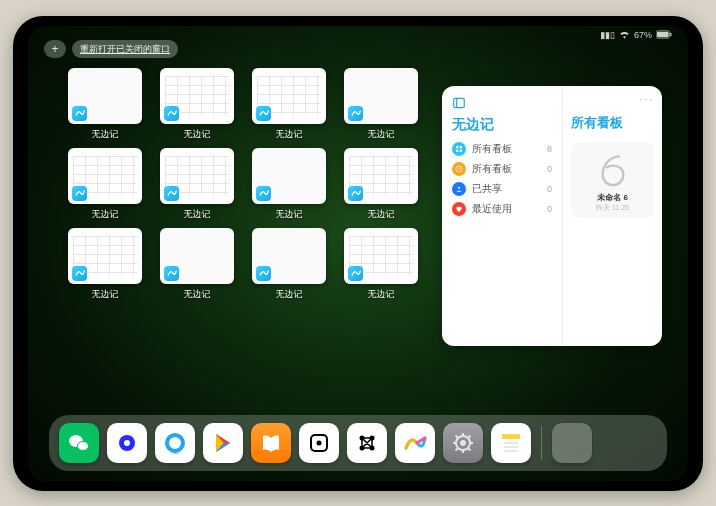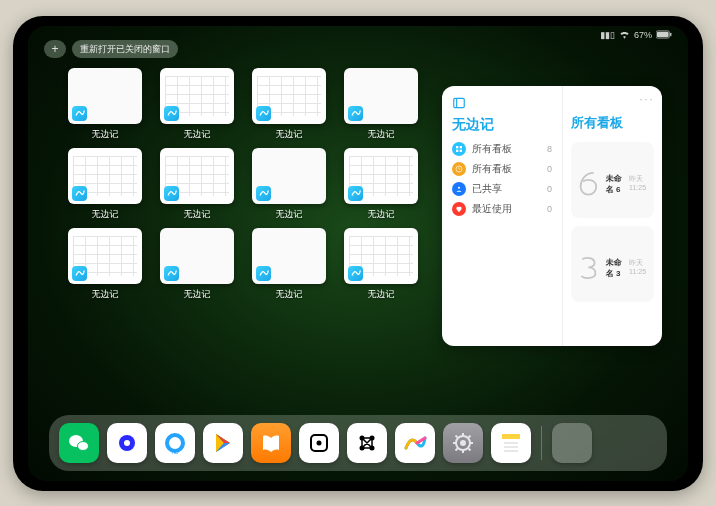--- a/index.html
+++ b/index.html
@@ -37,21 +37,21 @@
   .plus-btn {
     width: 22px; height: 18px;
     background: rgba(130,150,130,.5);
     border-radius: 9px;
     color: #ddd; font-size: 12px; line-height: 18px; text-align: center;
   }
   .reopen-btn {
     height: 18px; padding: 0 8px;
     background: rgba(130,150,130,.55);
     border-radius: 9px;
-    color: #eee; font-size: 9px; line-height: 18px;
+    color: #eee; font-size: 9px; line-height: 18px; text-decoration: underline;
   }
   .app-grid {
     position: absolute; top: 42px; left: 38px;
     width: 370px;
     display: grid;
     grid-template-columns: repeat(4, 78px);
     grid-auto-rows: 78px;
     gap: 2px 14px;
   }
   .app-window {
@@ -133,21 +133,21 @@
     color:#bbb; font-size:12px; letter-spacing:1px;
   }
   .side-right-title {
     color:#1aa8e8; font-size:13px; font-weight:600;
     margin-top:18px; margin-bottom:10px;
   }
   .board-card {
     width:100%; height:76px;
     background:#f8f8f8; border-radius:8px;
     margin-bottom:8px;
-    display:flex; flex-direction:row; align-items:center;
+    display:flex; flex-direction:column; align-items:center;
     padding-top:6px;
   }
   .board-sketch {
     width:46px; height:42px;
     display:flex;align-items:center;justify-content:center;
   }
   .board-sketch svg { stroke:#c5c5c5; fill:none; stroke-width:2; }
   .board-name { font-size:8px; color:#333; font-weight:600; margin-top:2px;}
   .board-meta { font-size:7px; color:#bbb; }
 
@@ -396,29 +396,20 @@
         <div id="boards">
             <div class="board-card">
               <div class="board-sketch">
                 <svg viewBox="0 0 40 40">
                   <path d="M26 9c-10 0-15 9-15 16 0 5 4 9 9 9s9-4 9-9c0-5-4-8-9-8-3 0-5 1-6 2"></path>
                 </svg>
               </div>
               <div class="board-name">未命名 6</div>
               <div class="board-meta">昨天 11:25</div>
             </div>
-            <div class="board-card">
-              <div class="board-sketch">
-                <svg viewBox="0 0 40 40">
-                  <path d="M13 12c3-3 15-3 14 5-1 4-7 4-7 4s8 0 8 7c0 6-13 7-16 3"></path>
-                </svg>
-              </div>
-              <div class="board-name">未命名 3</div>
-              <div class="board-meta">昨天 11:25</div>
-            </div>
           </div>
       </div>
     </div>
 
     <div class="dock" id="dock">
         <div class="dock-icon" style="background: rgb(7, 193, 96);">
           <svg viewBox="0 0 24 24">
             <ellipse cx="9" cy="10" rx="7" ry="6" fill="#fff"></ellipse>
             <ellipse cx="16" cy="15" rx="5.5" ry="4.5" fill="#fff" stroke="#07c160" stroke-width="1"></ellipse>
           </svg>

